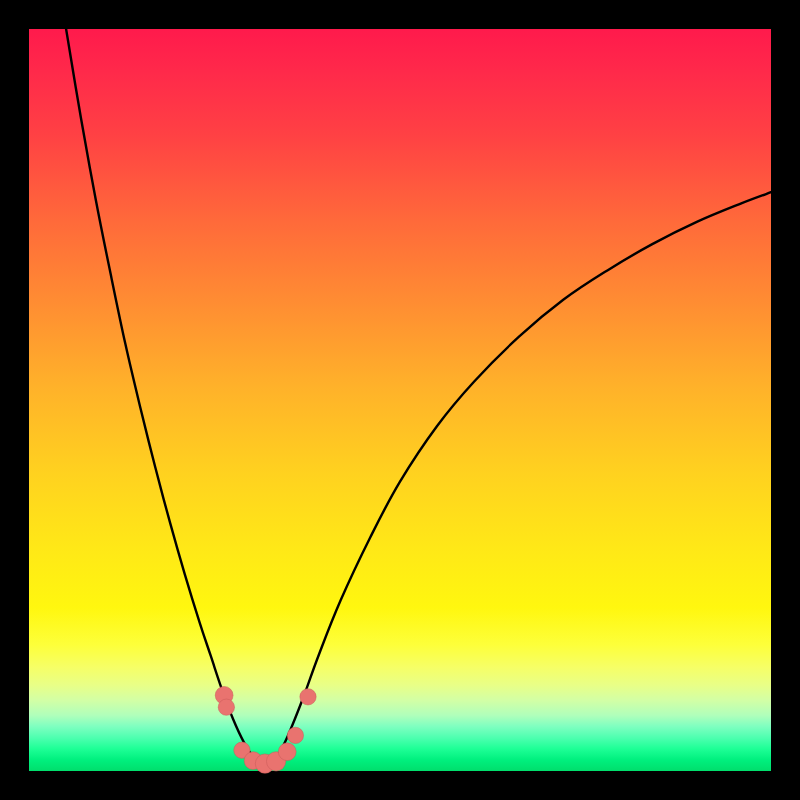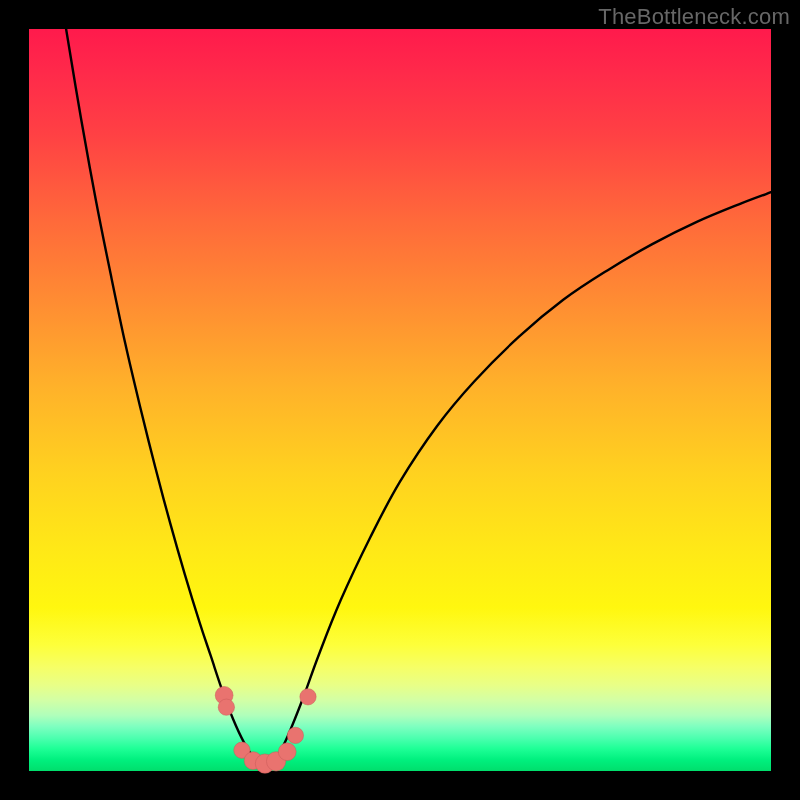--- a/index.html
+++ b/index.html
@@ -80,14 +80,13 @@
         <circle cx="241.95399999999998" cy="750.224" r="8.162" fill="#e9736f" stroke="#c95a58" stroke-width="0.5"></circle>
         <circle cx="253.084" cy="760.612" r="8.904" fill="#e9736f" stroke="#c95a58" stroke-width="0.5"></circle>
         <circle cx="264.956" cy="763.58" r="9.646" fill="#e9736f" stroke="#c95a58" stroke-width="0.5"></circle>
         <circle cx="276.086" cy="761.354" r="9.646" fill="#e9736f" stroke="#c95a58" stroke-width="0.5"></circle>
         <circle cx="287.216" cy="751.708" r="8.904" fill="#e9736f" stroke="#c95a58" stroke-width="0.5"></circle>
         <circle cx="295.378" cy="735.384" r="8.162" fill="#e9736f" stroke="#c95a58" stroke-width="0.5"></circle>
         <circle cx="307.992" cy="696.8" r="8.162" fill="#e9736f" stroke="#c95a58" stroke-width="0.5"></circle>
       </g>
   </svg>
 
-  <div class="watermark">TheBottleneck.com</div>
 </div>
 
 </body></html>

